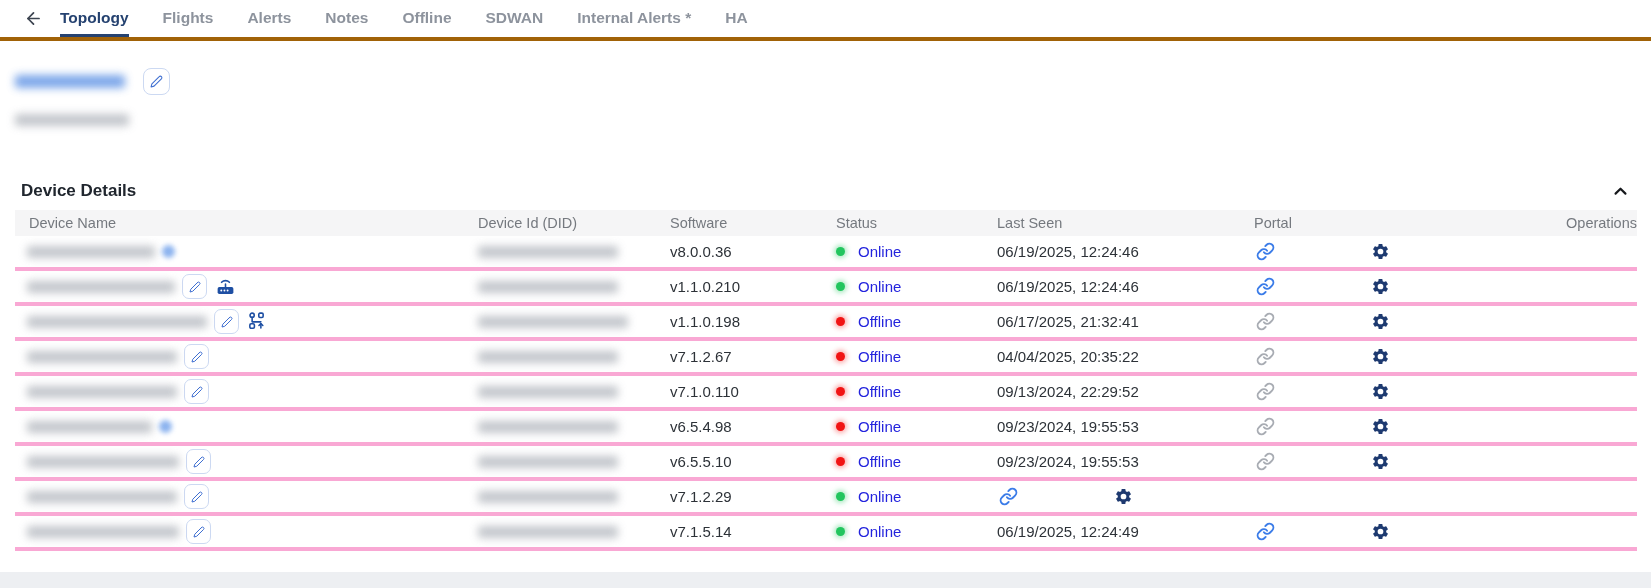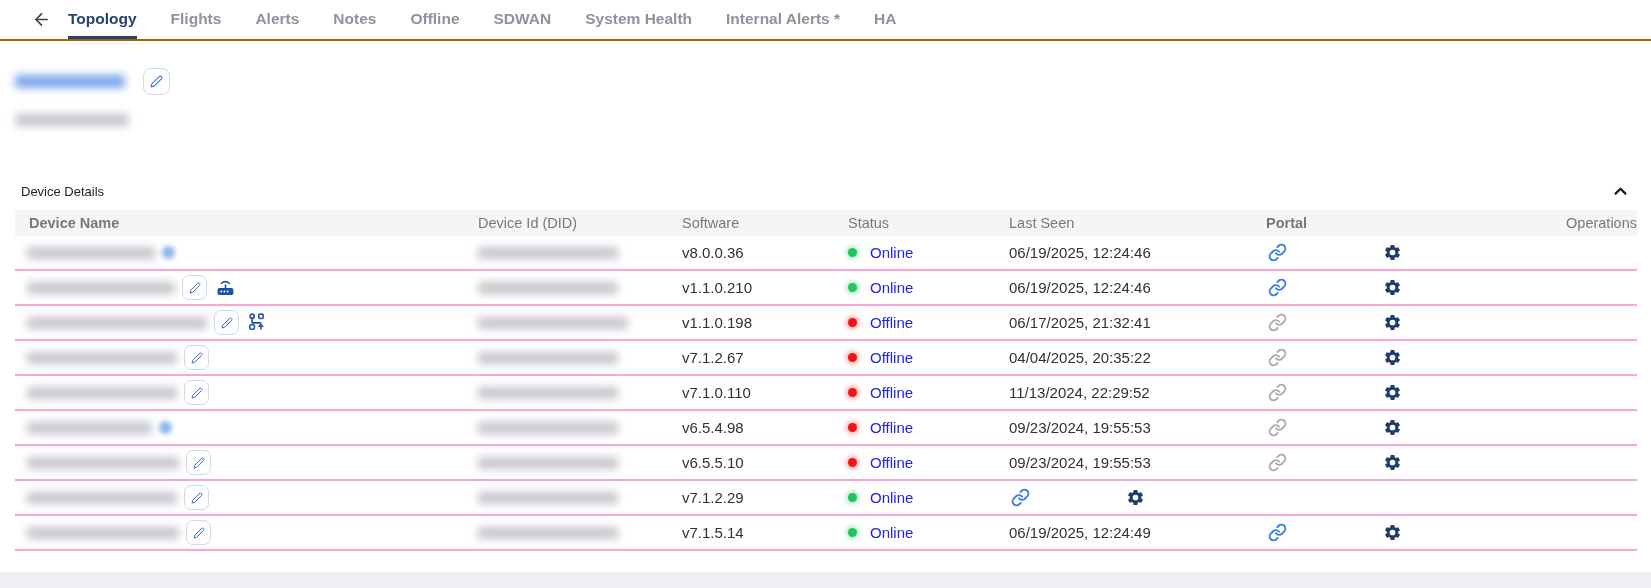--- a/index.html
+++ b/index.html
@@ -4,21 +4,21 @@
 <style>
   * { box-sizing: border-box; }
   html,body { margin:0; padding:0; }
   body {
     width:1651px; height:588px; overflow:hidden; position:relative;
     background:#ffffff; font-family:"Liberation Sans", sans-serif;
     -webkit-font-smoothing:antialiased;
   }
 
   
-  .topnav { display:flex; align-items:stretch; height:41px; border-bottom:2px solid #a16207; padding-left:24px; }
+  .topnav { display:flex; align-items:stretch; height:41px; border-bottom:4px solid #a16207; padding-left:16px; }
   .back-btn { width:34px; display:flex; align-items:center; justify-content:center; color:#3c4450; cursor:pointer; background:none; border:none; padding:0; }
   .tab-bar { display:flex; gap:34px; margin-left:10px; }
   .tab { display:flex; align-items:center; font-size:15.5px; color:#8d939d; cursor:pointer;
          border-bottom:3px solid transparent; padding-top:2px; white-space:nowrap;font-weight:bold; }
   .tab.active { color:var(--active_tab); font-weight:700; border-bottom-color:var(--active_tab); }
 
   
   .blob { display:inline-block; height:12px; border-radius:3px; background:#b4b8bf; filter:blur(4px); opacity:.8; flex:none; }
   .blob.blue { background:#5b90e4; height:13px; }
   .info-dot { width:13px; height:13px; border-radius:50%; background:#78a6ec; filter:blur(2.5px); opacity:.85; flex:none; }
@@ -27,33 +27,33 @@
   .site { position:absolute; top:68px; left:15px; }
   .site-row { display:flex; align-items:center; gap:18px; }
   .edit-btn { width:27px; height:27px; border:1px solid #ccd9f2; border-radius:8px; background:#fff;
               display:flex; align-items:center; justify-content:center; color:var(--edit_accent); cursor:pointer; padding:0; flex:none; }
   .edit-btn.sm { width:25px; height:25px; border-radius:7px; }
   .site-sub { margin-top:17px; }
 
   
   .section { position:absolute; top:172px; left:15px; width:1622px; }
   .section-head { display:flex; align-items:center; justify-content:space-between; height:38px; }
-  .section-title { font-size:13px; font-weight:400; color:#20262e; padding-left:6px; }
+  .section-title { font-size:17px; font-weight:700; color:#20262e; padding-left:6px; }
   .collapse-btn { background:none; border:none; padding:0; margin-right:8px; color:#16181c; cursor:pointer; display:flex; }
 
   .thead { display:flex; align-items:center; height:26px; background:#f5f5f6; color:#75797f; font-size:14.5px; }
   .th { padding-left:6px; white-space:nowrap; overflow:hidden; }
   .th.c-name { padding-left:14px; }
-  .tr { display:flex; align-items:center; height:35px; border-bottom:2px solid #f9a8d4; background:#fff; }
-  .c-name   { width:457px;font-weight:bold; }
+  .tr { display:flex; align-items:center; height:35px; border-bottom:4px solid #f9a8d4; background:#fff; }
+  .c-name   { width:457px; }
   .c-did    { width:192px; }
-  .c-sw     { width:166px;margin-left:12px; }
+  .c-sw     { width:166px; }
   .c-status { width:161px; }
   .c-seen   { width:257px; }
-  .c-portal { width:113px;font-weight:bold; }
+  .c-portal { width:113px; }
   .c-ops    { flex:1;text-align:right; }
 
   .td { padding-left:6px; display:flex; align-items:center; font-size:15px; color:#2d3238; }
   .td.c-name { padding-left:12px; gap:7px; }
 
   .status-dot { width:9px; height:9px; border-radius:50%; margin-right:13px; flex:none; }
   .status-dot.online  { background:var(--online_dot);  box-shadow:0 0 5px 2px rgba(34,197,94,.40); }
   .status-dot.offline { background:var(--offline_dot); box-shadow:0 0 5px 2px rgba(241,20,20,.38); }
   .status-label { color:var(--status_link); cursor:pointer; }
 
@@ -76,21 +76,20 @@
         </svg>
     </span>
   </button>
   <div class="tab-bar">
       <div class="tab active">Topology</div>
       <div class="tab">Flights</div>
       <div class="tab">Alerts</div>
       <div class="tab">Notes</div>
       <div class="tab">Offline</div>
       <div class="tab">SDWAN</div>
-      <div class="tab">System Health</div>
       <div class="tab">Internal Alerts *</div>
       <div class="tab">HA</div>
     </div>
 </nav>
 
 <section class="site">
   <div class="site-row">
     <span class="blob blue" style="width:110px"></span>
     <button class="edit-btn">
       <span style="display:flex">
@@ -325,21 +324,21 @@
       <span class="blob" style="width: 140px;"></span>
     </div>
     <div class="td c-sw">
           <span>v7.1.0.110</span>
         </div>
     <div class="td c-status">
       <span class="status-dot offline"></span>
       <span class="status-label">Offline</span>
     </div>
     <div class="td c-seen">
-          <span>11/13/2024, 22:29:52</span>
+          <span>09/13/2024, 22:29:52</span>
         </div>
     <div class="td c-portal">
       <span class="icon-link disabled">
         <svg width="19" height="19" viewBox="0 0 24 24" fill="none" stroke="currentColor" stroke-width="2.4" stroke-linecap="round" stroke-linejoin="round">
               <path d="M10 13a5 5 0 0 0 7.54.54l3-3a5 5 0 0 0-7.07-7.07l-1.72 1.71"></path>
               <path d="M14 11a5 5 0 0 0-7.54-.54l-3 3a5 5 0 0 0 7.07 7.07l1.71-1.71"></path>
             </svg>
       </span>
     </div>
     <div class="td c-ops">

